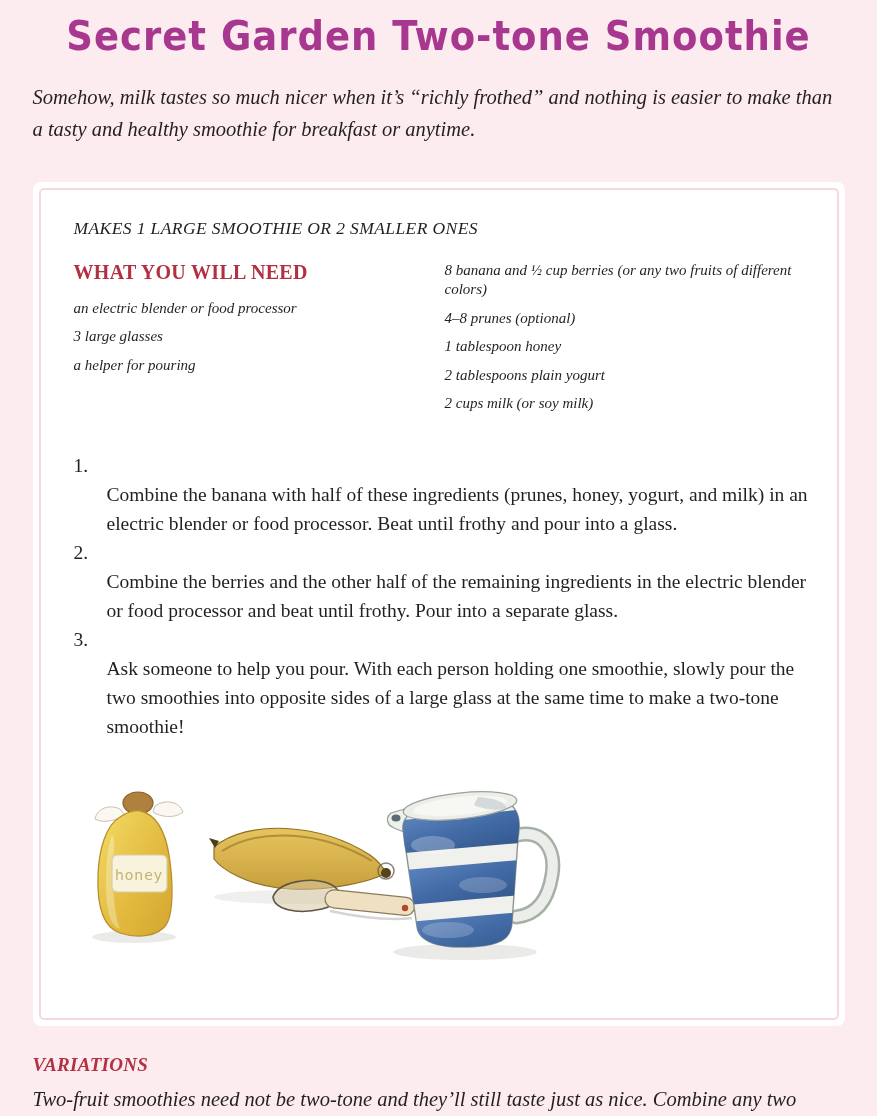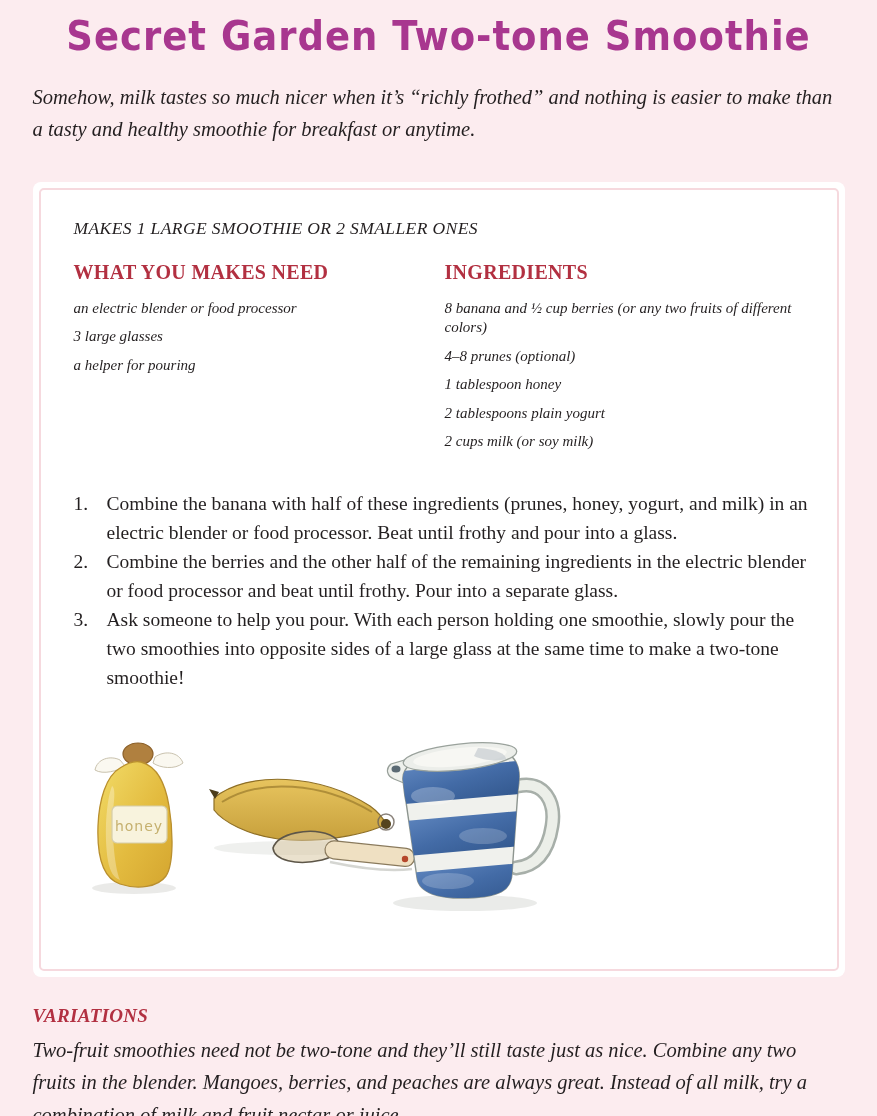--- a/index.html
+++ b/index.html
@@ -63,21 +63,21 @@
   .item{
     margin:0 0 9px;
     font-style:italic;
     font-size:15px;
     line-height:1.3;
   }
 
   .steps{margin-top:28px;margin-left:6px;width:752px;}
   .step{display:flex;font-size:19.5px;line-height:29px;}
   .step-num{width:33px;flex:none;}
-  .step-text{flex:1;}
+  .step-text{flex:1;margin-top:29px;}
 
   .illustration{margin-top:34px;text-align:left;}
   .illustration svg{display:inline-block;}
 
   .variations{width:812px;margin:28px auto 0;padding-bottom:26px;}
   .var-heading{
     margin:0 0 7px;
     font-style:italic;font-weight:700;
     font-size:19px;color:#b23041;letter-spacing:.3px;
   }
@@ -95,27 +95,26 @@
 
   <p class="intro">Somehow, milk tastes so much nicer when it’s “richly frothed” and nothing is easier to make than a tasty and healthy smoothie for breakfast or anytime.</p>
 
   <section class="card">
     <div class="card-inner">
 
       <p class="makes">MAKES 1 LARGE SMOOTHIE OR 2 SMALLER ONES</p>
 
       <div class="columns">
         <div class="col-left">
-          <h2 class="red-heading">WHAT YOU MAKES NEED</h2>
+          <h2 class="red-heading">WHAT YOU WILL NEED</h2>
           <p class="item">an electric blender or food processor</p>
           <p class="item">3 large glasses</p>
           <p class="item">a helper for pouring</p>
         </div>
         <div class="col-right">
-          <h2 class="red-heading">INGREDIENTS</h2>
           <p class="item">8 banana and ½ cup berries (or any two fruits of different colors)</p>
           <p class="item">4–8 prunes (optional)</p>
           <p class="item">1 tablespoon honey</p>
           <p class="item">2 tablespoons plain yogurt</p>
           <p class="item">2 cups milk (or soy milk)</p>
         </div>
       </div>
 
       <div class="steps">
         <div class="step">

